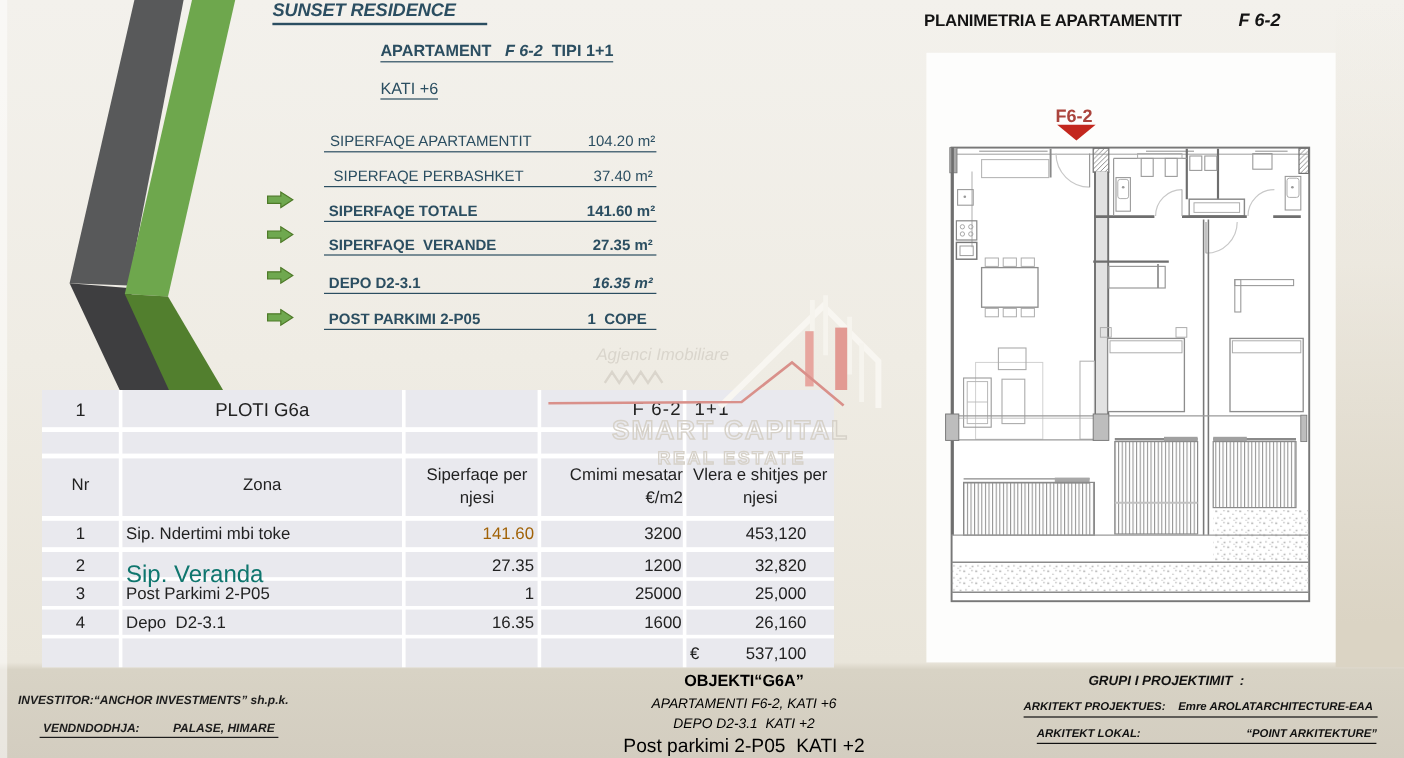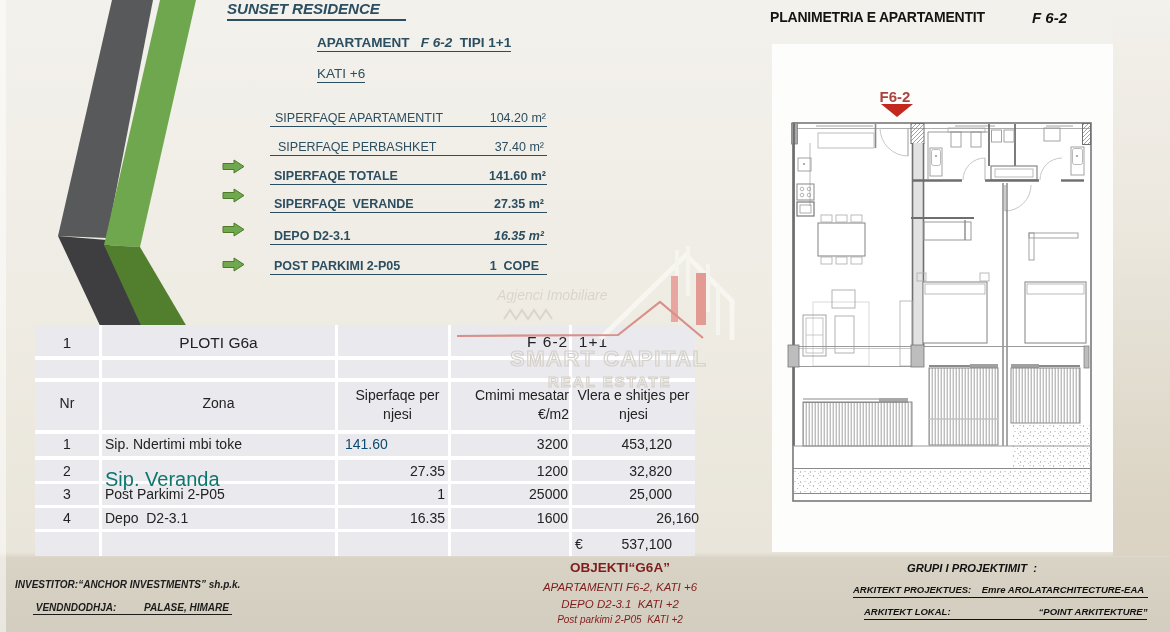--- a/index.html
+++ b/index.html
@@ -111,41 +111,41 @@
   <div class="abs" style="left:67px;top:70px;width:233px;text-align:center;font-size:14px;color:#222;">Zona</div>
 
   <div class="abs" style="left:314px;top:61px;width:97px;text-align:center;font-size:14px;line-height:19px;color:#222;">Siperfaqe per njesi</div>
 
   <div class="abs" style="left:417px;top:61px;width:117px;text-align:right;font-size:14px;line-height:19px;color:#222;">Cmimi mesatar €/m2</div>
 
   <div class="abs" style="left:537px;top:61px;width:123px;text-align:center;font-size:14px;line-height:19px;color:#222;">Vlera e shitjes per njesi</div>
 
   <div class="abs" style="left:0px;top:111px;width:64px;text-align:center;font-size:14px;color:#222;">1</div>
   <div class="abs" style="left:70px;top:111px;font-size:14px;color:#222;">Sip. Ndertimi mbi toke</div>
-  <div class="abs" style="left:310px;top:111px;width:100px;text-align:left;font-size:14px;color:#0c4a6e;">141.60</div>
+  <div class="abs" style="left:310px;top:111px;width:100px;text-align:right;font-size:14px;color:#a16207;">141.60</div>
   <div class="abs" style="left:433px;top:111px;width:100px;text-align:right;font-size:14px;color:#222;">3200</div>
   <div class="abs" style="left:537px;top:111px;width:100px;text-align:right;font-size:14px;color:#222;">453,120</div>
 
   <div class="abs" style="left:0px;top:138px;width:64px;text-align:center;font-size:14px;color:#222;">2</div>
   <div class="abs" style="left:70px;top:143px;font-size:20px;color:#0f766e;">Sip. Veranda</div>
   <div class="abs" style="left:310px;top:138px;width:100px;text-align:right;font-size:14px;color:#222;">27.35</div>
   <div class="abs" style="left:433px;top:138px;width:100px;text-align:right;font-size:14px;color:#222;">1200</div>
   <div class="abs" style="left:537px;top:138px;width:100px;text-align:right;font-size:14px;color:#222;">32,820</div>
 
   <div class="abs" style="left:0px;top:161px;width:64px;text-align:center;font-size:14px;color:#222;">3</div>
   <div class="abs" style="left:70px;top:161px;font-size:14px;color:#222;">Post Parkimi 2-P05</div>
   <div class="abs" style="left:310px;top:161px;width:100px;text-align:right;font-size:14px;color:#222;">1</div>
   <div class="abs" style="left:433px;top:161px;width:100px;text-align:right;font-size:14px;color:#222;">25000</div>
   <div class="abs" style="left:537px;top:161px;width:100px;text-align:right;font-size:14px;color:#222;">25,000</div>
 
   <div class="abs" style="left:0px;top:185px;width:64px;text-align:center;font-size:14px;color:#222;">4</div>
   <div class="abs" style="left:70px;top:185px;font-size:14px;color:#222;">Depo&nbsp; D2-3.1</div>
   <div class="abs" style="left:310px;top:185px;width:100px;text-align:right;font-size:14px;color:#222;">16.35</div>
   <div class="abs" style="left:433px;top:185px;width:100px;text-align:right;font-size:14px;color:#222;">1600</div>
-  <div class="abs" style="left:564px;top:185px;width:100px;text-align:right;font-size:14px;color:#222;">26,160</div>
+  <div class="abs" style="left:537px;top:185px;width:100px;text-align:right;font-size:14px;color:#222;">26,160</div>
 
   <div class="abs" style="left:540px;top:211px;font-size:14px;color:#222;">€</div>
   <div class="abs" style="left:537px;top:211px;width:100px;text-align:right;font-size:14px;color:#222;">537,100</div>
 </div>
 
 <svg class="abs" style="left:440px;top:240px;pointer-events:none;" width="300" height="160" viewBox="0 0 300 160">
 
   <path d="M160,99 L246,15 L292,61 L292,100" stroke="#f8f6f1" stroke-width="5" fill="none"></path>
   <path d="M237,10 L237,36 M248,6 L248,56 M268,24 L268,72 M278,46 L278,95" stroke="#f6f4ee" stroke-width="4" fill="none"></path>
 
@@ -354,24 +354,24 @@
 </svg>
 
 <div class="abs" style="left:770px;top:9px;font-size:14px;font-weight:bold;color:#141414;letter-spacing:-0.2px;">PLANIMETRIA E APARTAMENTIT</div>
 
 <div class="abs" style="left:1032px;top:9px;font-size:15px;font-weight:bold;font-style:italic;color:#141414;">F 6-2</div>
 
 <div class="abs" style="left:15px;top:579px;font-size:10px;font-weight:bold;font-style:italic;color:#1c1c1c;">INVESTITOR:“ANCHOR INVESTMENTS” sh.p.k.</div>
 
 <div class="abs" style="left:33px;top:602px;font-size:10px;font-weight:bold;font-style:italic;color:#1c1c1c;border-bottom:1.5px solid #1c1c1c;padding-bottom:1px;">&nbsp;VENDNDODHJA:&nbsp;&nbsp;&nbsp;&nbsp;&nbsp;&nbsp;&nbsp;&nbsp;&nbsp;&nbsp;PALASE, HIMARE&nbsp;</div>
 
-<div class="abs" style="left:490px;top:560px;width:260px;text-align:center;color:#7f1d1d;">
+<div class="abs" style="left:490px;top:560px;width:260px;text-align:center;color:#000000;">
   <div style="font-size:13.5px;font-weight:bold;">OBJEKTI“G6A”</div>
   <div style="font-size:11.5px;font-style:italic;margin-top:6px;">APARTAMENTI F6-2, KATI +6</div>
   <div style="font-size:11.5px;font-style:italic;margin-top:5px;">DEPO D2-3.1&nbsp; KATI +2</div>
-  <div style="font-size:10px;font-style:italic;margin-top:4px;">Post parkimi 2-P05&nbsp; KATI +2</div>
+  <div style="font-size:16px;margin-top:4px;">Post parkimi 2-P05&nbsp; KATI +2</div>
 </div>
 
 <div class="abs" style="left:907px;top:562px;font-size:11.2px;font-weight:bold;font-style:italic;color:#111;">GRUPI I PROJEKTIMIT&nbsp; :</div>
 
 <div class="abs" style="left:853px;top:584px;width:295px;font-size:9.5px;font-weight:bold;font-style:italic;color:#111;border-bottom:1.4px solid #111;padding-bottom:2px;white-space:nowrap;">ARKITEKT PROJEKTUES:&nbsp;&nbsp;&nbsp;&nbsp;Emre AROLATARCHITECTURE-EAA</div>
 
 <div class="abs" style="left:864px;top:606px;width:283px;font-size:9.5px;font-weight:bold;font-style:italic;color:#111;border-bottom:1.4px solid #111;padding-bottom:2px;white-space:nowrap;">ARKITEKT LOKAL:<span style="display:inline-block;width:88px;"></span>“POINT ARKITEKTURE”</div>
 
 </body></html>

